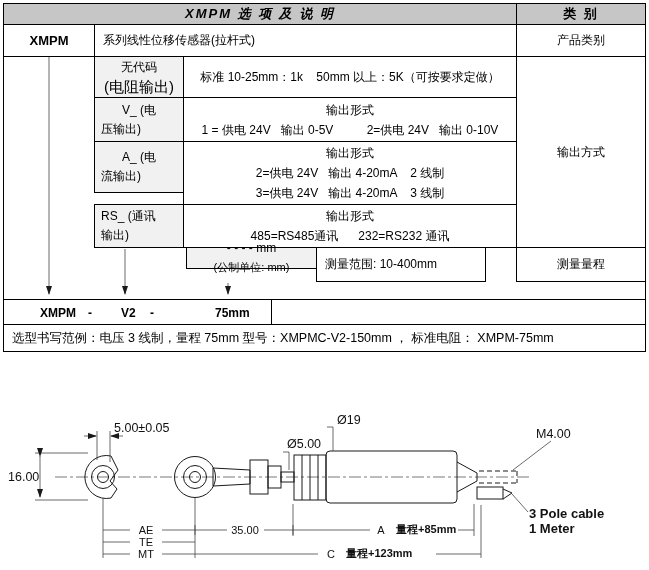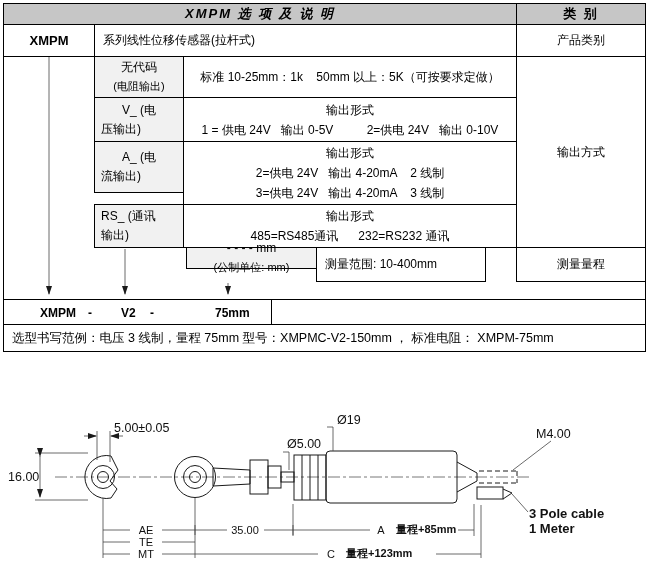--- a/index.html
+++ b/index.html
@@ -35,21 +35,21 @@
 
   <div class="cell hdr center" style="left:3px;top:3px;width:514px;height:22px;font-style:italic;">XMPM 选 项 及 说 明</div>
   <div class="cell hdr center" style="left:516px;top:3px;width:130px;height:22px;">类 别</div>
 
   <div class="cell center bold" style="left:3px;top:24px;width:92px;height:33px;font-size:13px;">XMPM</div>
   <div class="cell center" style="left:516px;top:24px;width:130px;height:33px;">产品类别</div>
   <div class="cell vcenter" style="left:94px;top:24px;width:423px;height:33px;padding-left:8px;">系列线性位移传感器(拉杆式)</div>
 
   <div class="cell gray labelcell vcenter" style="left:94px;top:56px;width:90px;height:42px;">
     <div>无代码</div>
-    <div style="font-size:11px;">(电阻输出)</div>
+    <div style="font-size:15px;">(电阻输出)</div>
   </div>
   <div class="cell desc vcenter" style="left:183px;top:56px;width:334px;height:42px;">
     <div>标准 10-25mm：1k    50mm 以上：5K（可按要求定做）</div>
   </div>
 
   <div class="cell gray labelcell vcenter" style="left:94px;top:97px;width:90px;height:45px;">
     <div>V_ (电</div>
     <div style="text-align:left;">压输出)</div>
   </div>
   <div class="cell desc vcenter" style="left:183px;top:97px;width:334px;height:45px;">

